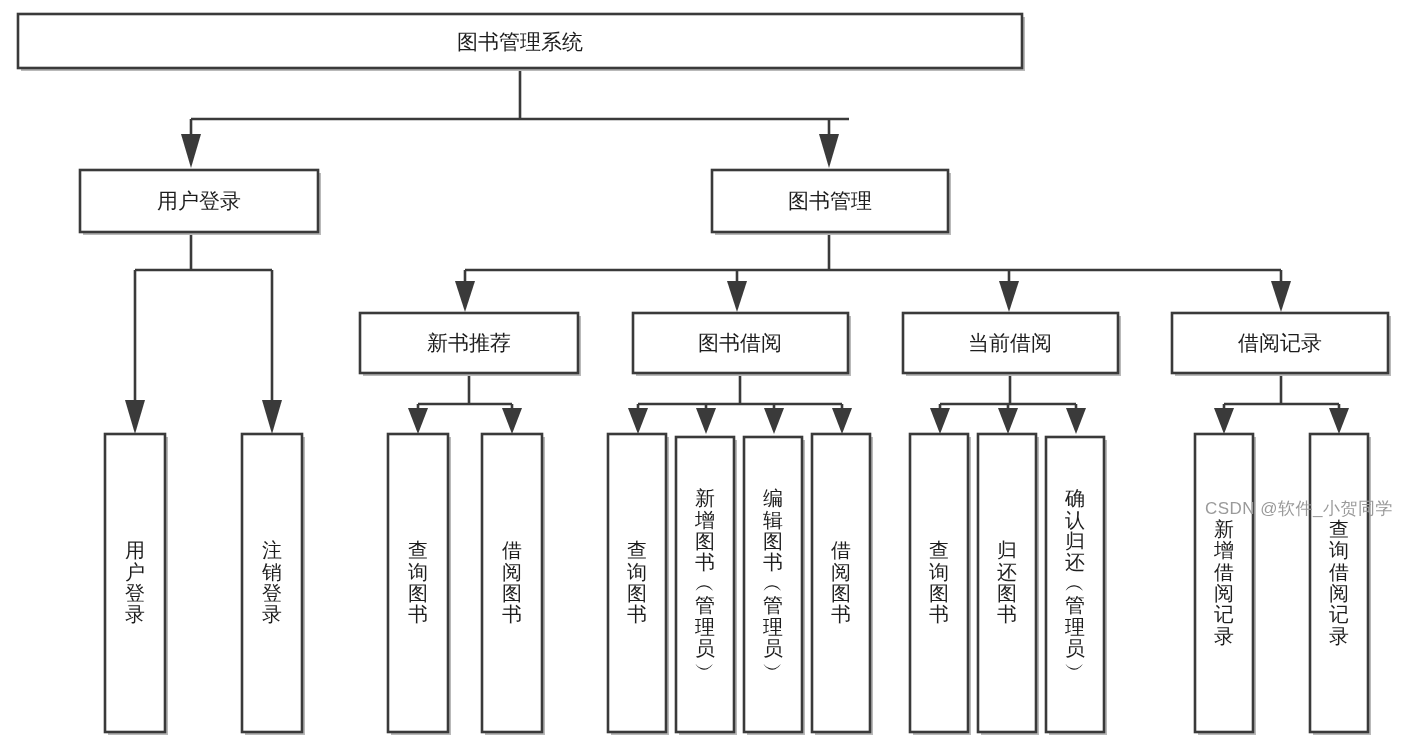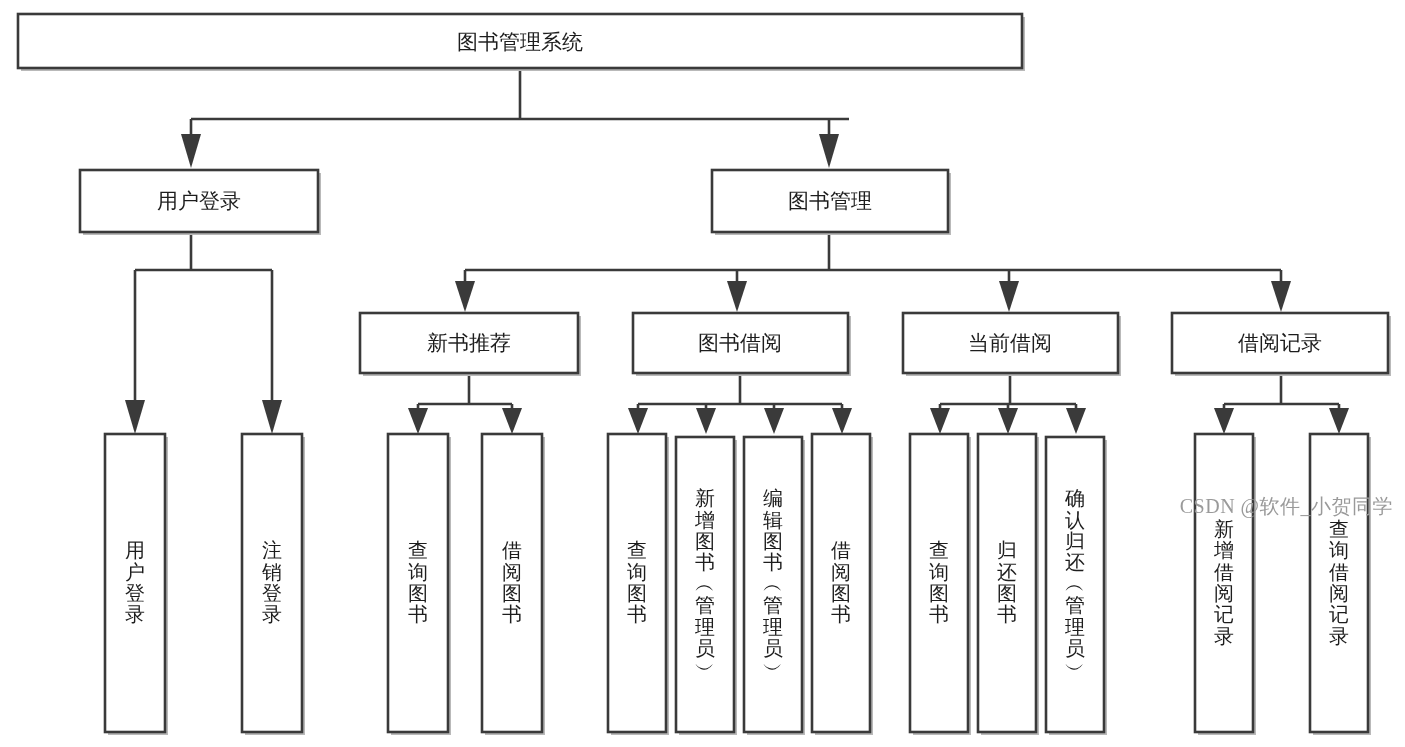--- a/index.html
+++ b/index.html
@@ -66,22 +66,22 @@
     white-space: nowrap;
     pointer-events: none;
   }
   .vert-text-wrap span {
     display: block;
   }
   .watermark {
     position: absolute;
     right: 12px;
     bottom: 6px;
-    font-family: Liberation Serif, serif;
-    font-size: 20px;
+    font-family: Liberation Sans, sans-serif;
+    font-size: 17px;
     color: #9a9a9a;
     letter-spacing: 0.5px;
     white-space: nowrap;
   }
 </style>
 </head>
 <body>
 
 <div id="diagram-root">
 

